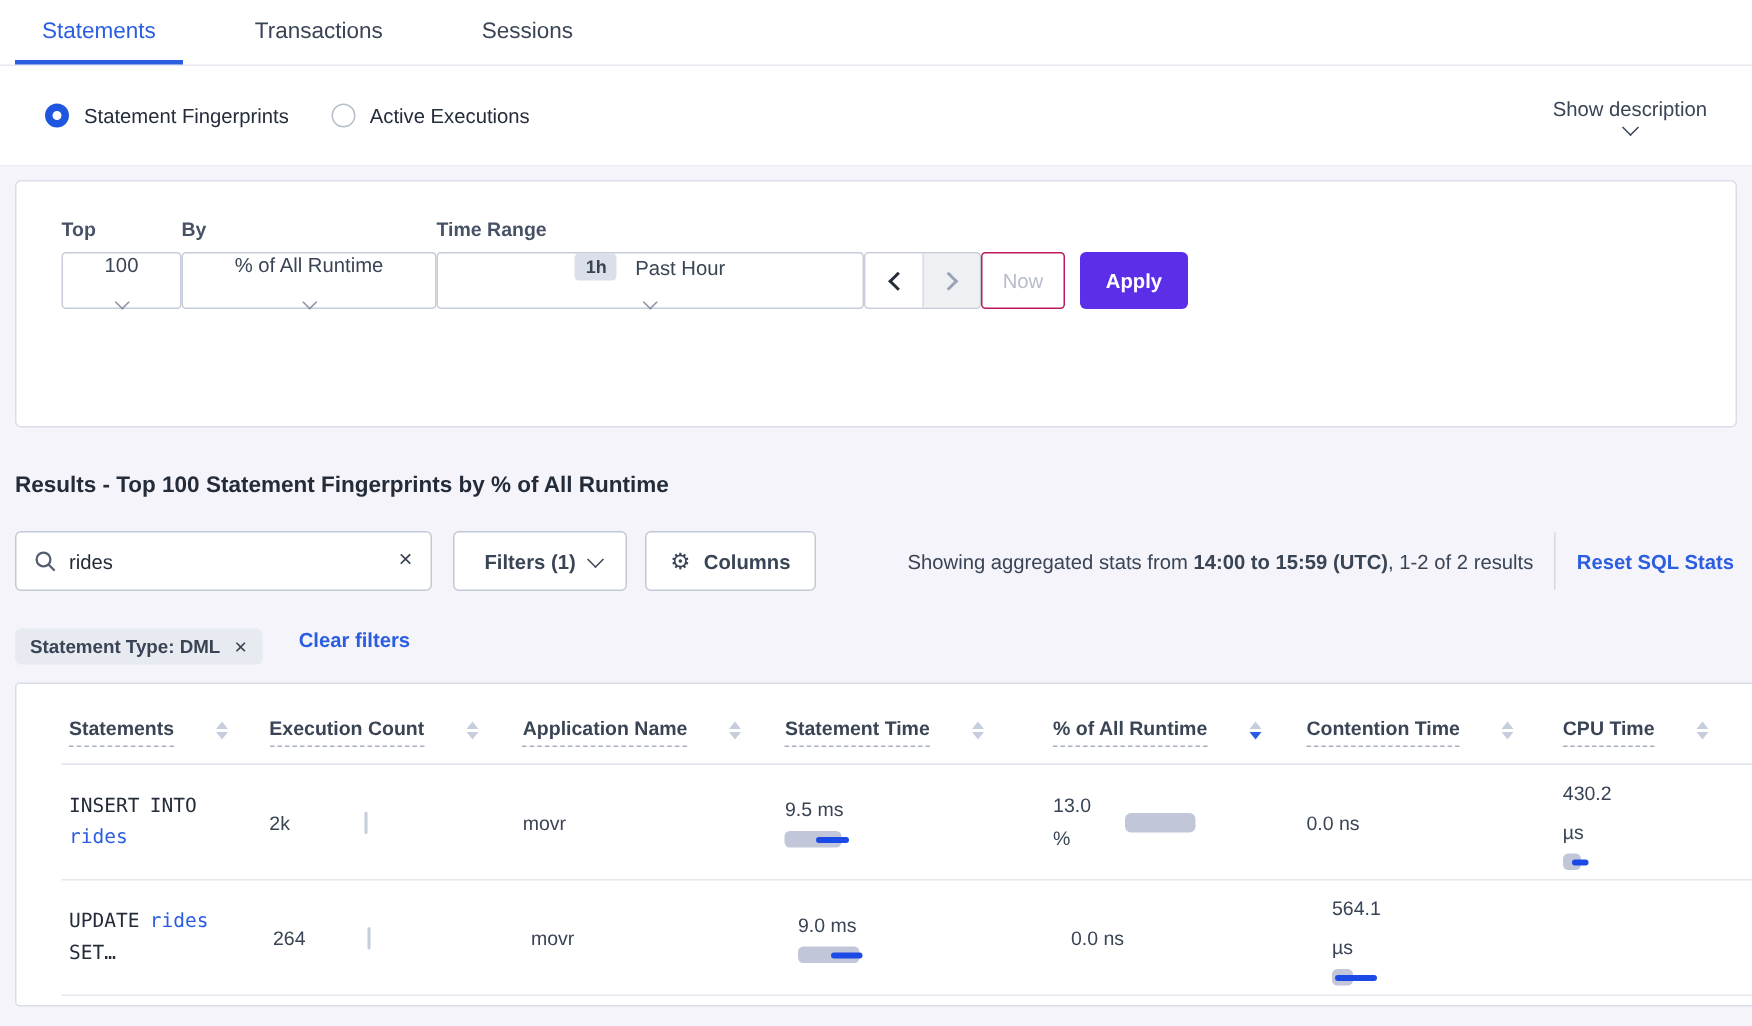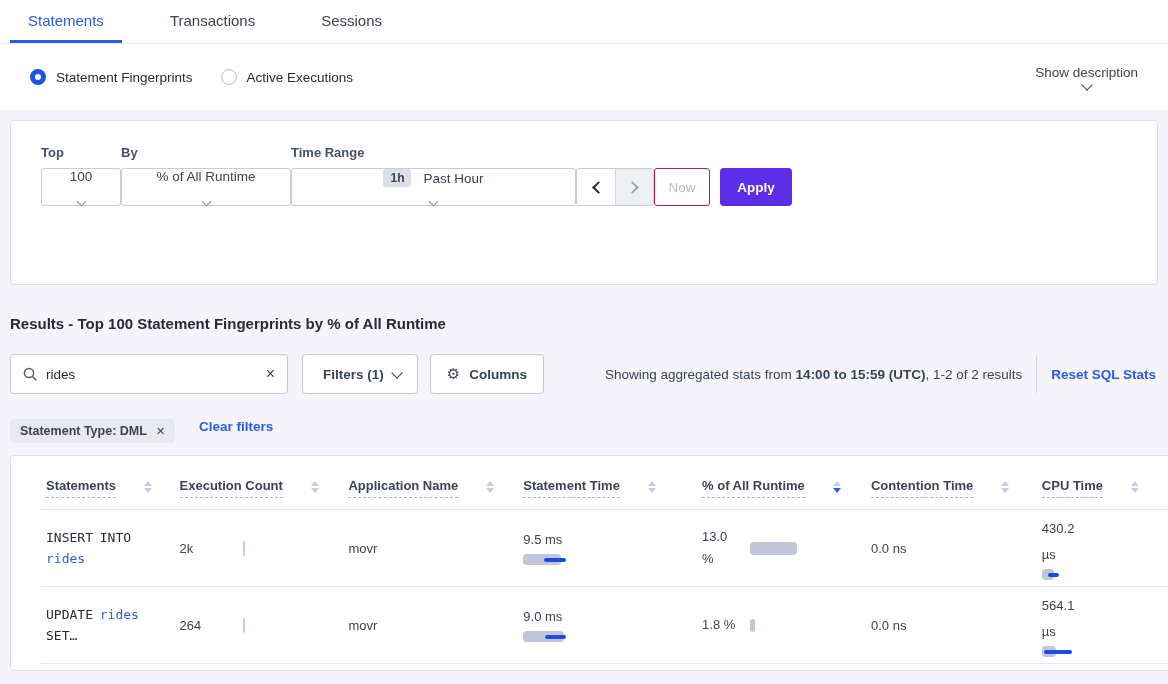--- a/index.html
+++ b/index.html
@@ -317,26 +317,20 @@
     <div class="c2"><span>movr</span></div>
     <div class="c3">
       <div class="metric">
         <div class="val">9.0 ms</div>
         <div class="barbox">
           <div class="bar-gray" style="width: 41px;"></div>
           <div class="bar-blue" style="width: 21px; left: 22px;"></div>
         </div>
       </div>
     </div>
-    <div class="c4">
-      <div class="pct-wrap">
-        <div class="pct-text">1.8 %</div>
-        <div class="pct-bar" style="width: 5px;"></div>
-      </div>
-    </div>
     <div class="c5"><span>0.0 ns</span></div>
     <div class="c6">
       <div class="metric">
         <div class="cpu-text">564.1 µs</div>
         <div class="cpu-barbox">
           <div class="bar-gray" style="width: 14px;"></div>
           <div class="bar-blue" style="width: 28px; left: 2px;"></div>
         </div>
       </div>
     </div>

